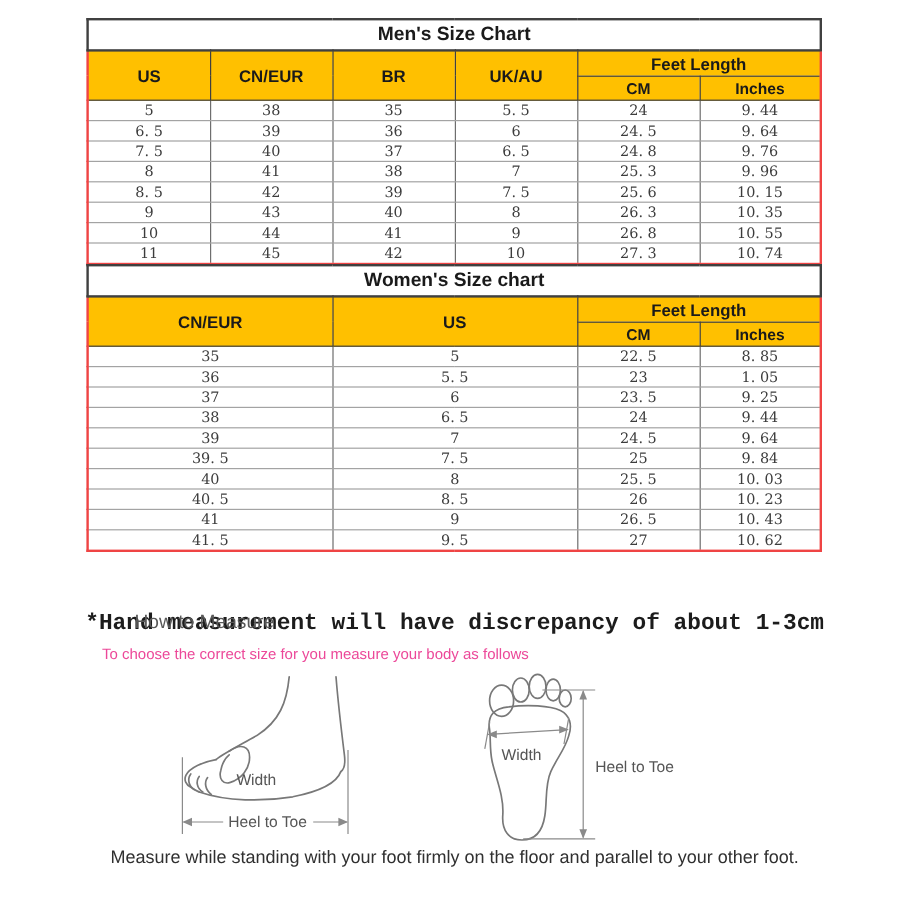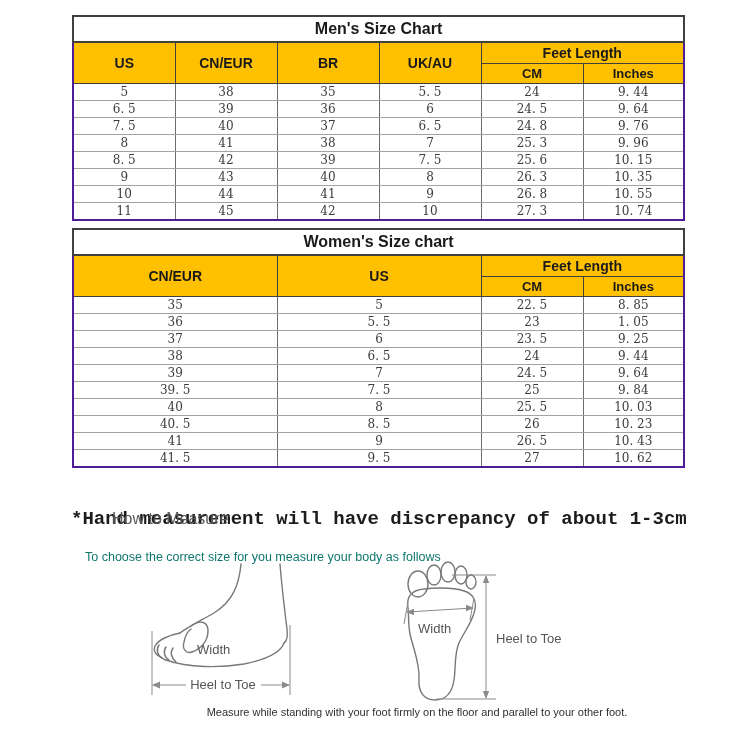--- a/index.html
+++ b/index.html
@@ -4,24 +4,24 @@
 <style>
   html,body{margin:0;padding:0;}
   body{
     width:750px;height:750px;background:#ffffff;position:relative;
     font-family:"Liberation Sans",sans-serif;overflow:hidden;
   }
   
   table.size-table{
     position:absolute;left:72px;width:611px;
     border-collapse:collapse;table-layout:fixed;
-    border:2px solid #4c1d95;
+    border:2px solid #ef4444;
   }
   #mens-table{top:15px;}
-  #womens-table{top:228px;padding-left:24px;}
+  #womens-table{top:220px;padding-left:24px;}
   .size-table th.table-title{
     background:#ffffff;color:#1a1a1a;
     font-size:16px;font-weight:bold;text-align:center;
     height:24px;border:2px solid #404040;padding:0;
     font-family:"Liberation Sans",sans-serif;
   }
   .size-table th.col-head{
     background:#FFC000;color:#1a1a1a;
     font-size:14px;font-weight:bold;text-align:center;
     border:1px solid #404040;padding:0;
@@ -45,32 +45,32 @@
     font-weight:bold;font-size:19px;color:#1c1c1c;line-height:20px;
     letter-spacing:0px;white-space:pre;
   }
   
   .htm-heading{
     position:absolute;left:85px;top:510px;
     font-size:16px;color:#595959;font-weight:normal;padding-left:27px;
   }
   .htm-sub{
     position:absolute;left:85px;top:538px;
-    font-size:12.5px;color:#0f766e;margin-top:12px;
+    font-size:12.5px;color:#ec4899;
   }
   .diagram{position:absolute;}
   #side-foot{left:144px;top:563px;}
   #top-foot{left:396px;top:556px;}
   .diag-stroke{fill:none;stroke:#787878;stroke-width:1.4;stroke-linecap:round;}
   .dim-stroke{fill:none;stroke:#8a8a8a;stroke-width:1;}
   .dim-fill{fill:#8a8a8a;}
   .diag-label{font-family:"Liberation Sans",sans-serif;font-size:13px;fill:#555555;}
   .caption{
-    position:absolute;left:92px;top:706px;width:650px;text-align:center;
-    font-size:11px;color:#303030;
+    position:absolute;left:92px;top:706px;width:650px;
+    font-size:15px;color:#303030;
   }
 </style>
 </head>
 <body>
 
 <table class="size-table" id="mens-table">
   <colgroup>
     <col style="width:102px">
       <col style="width:102px">
       <col style="width:102px">

